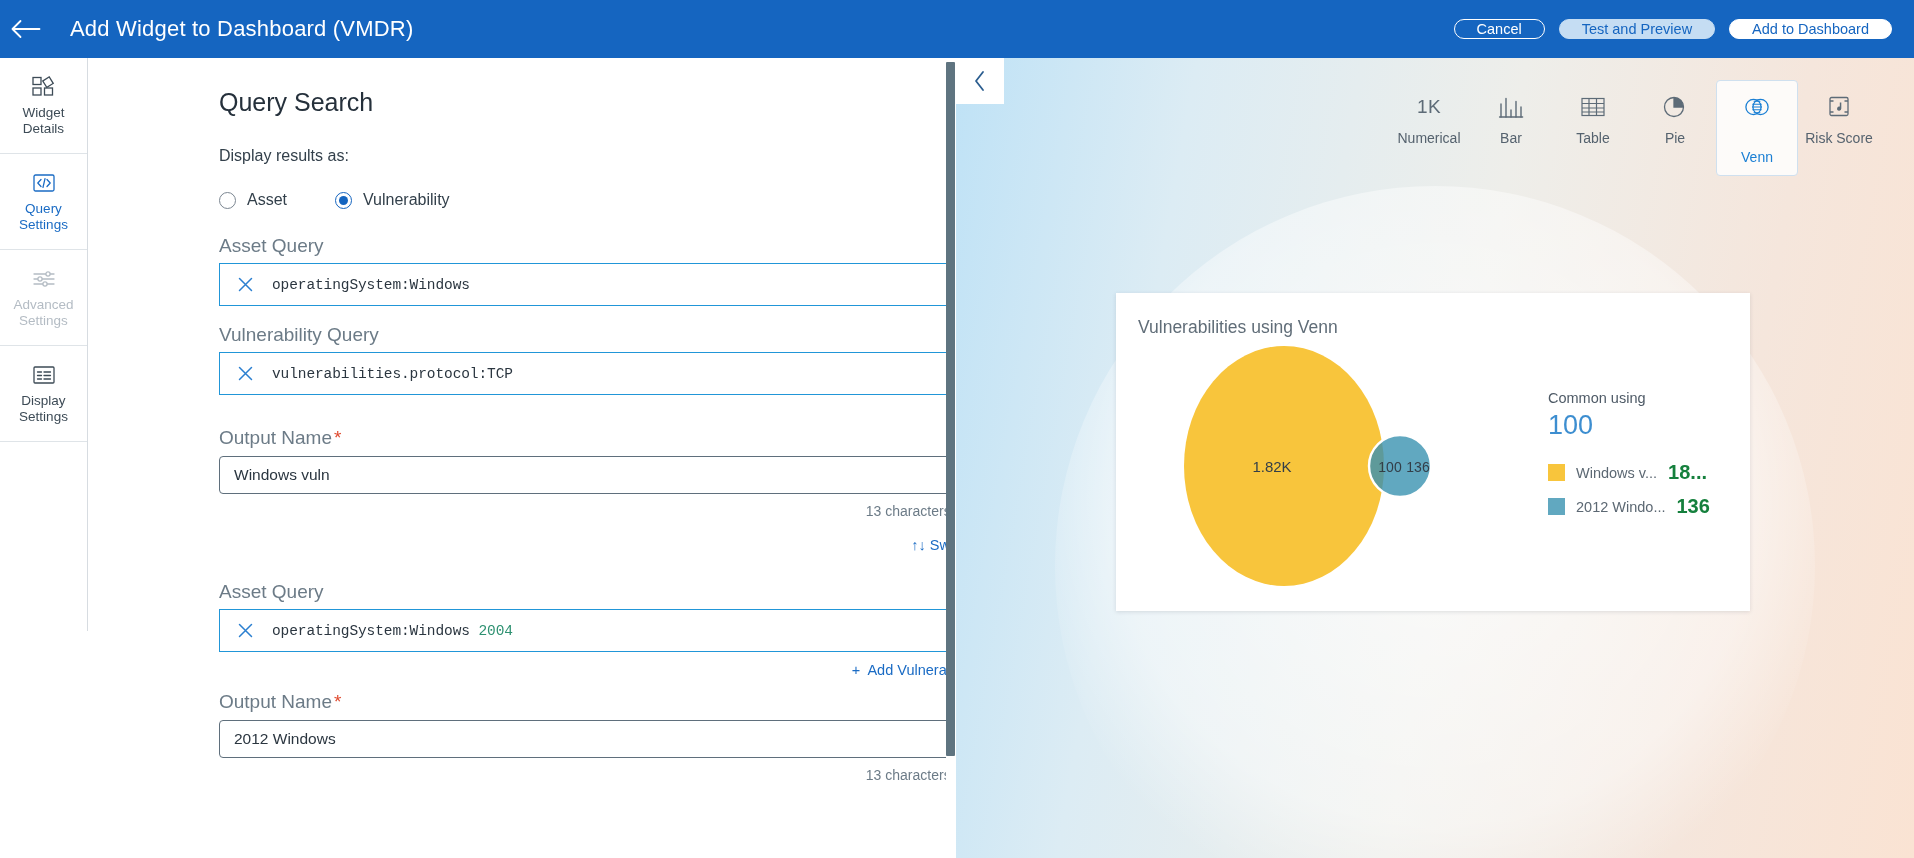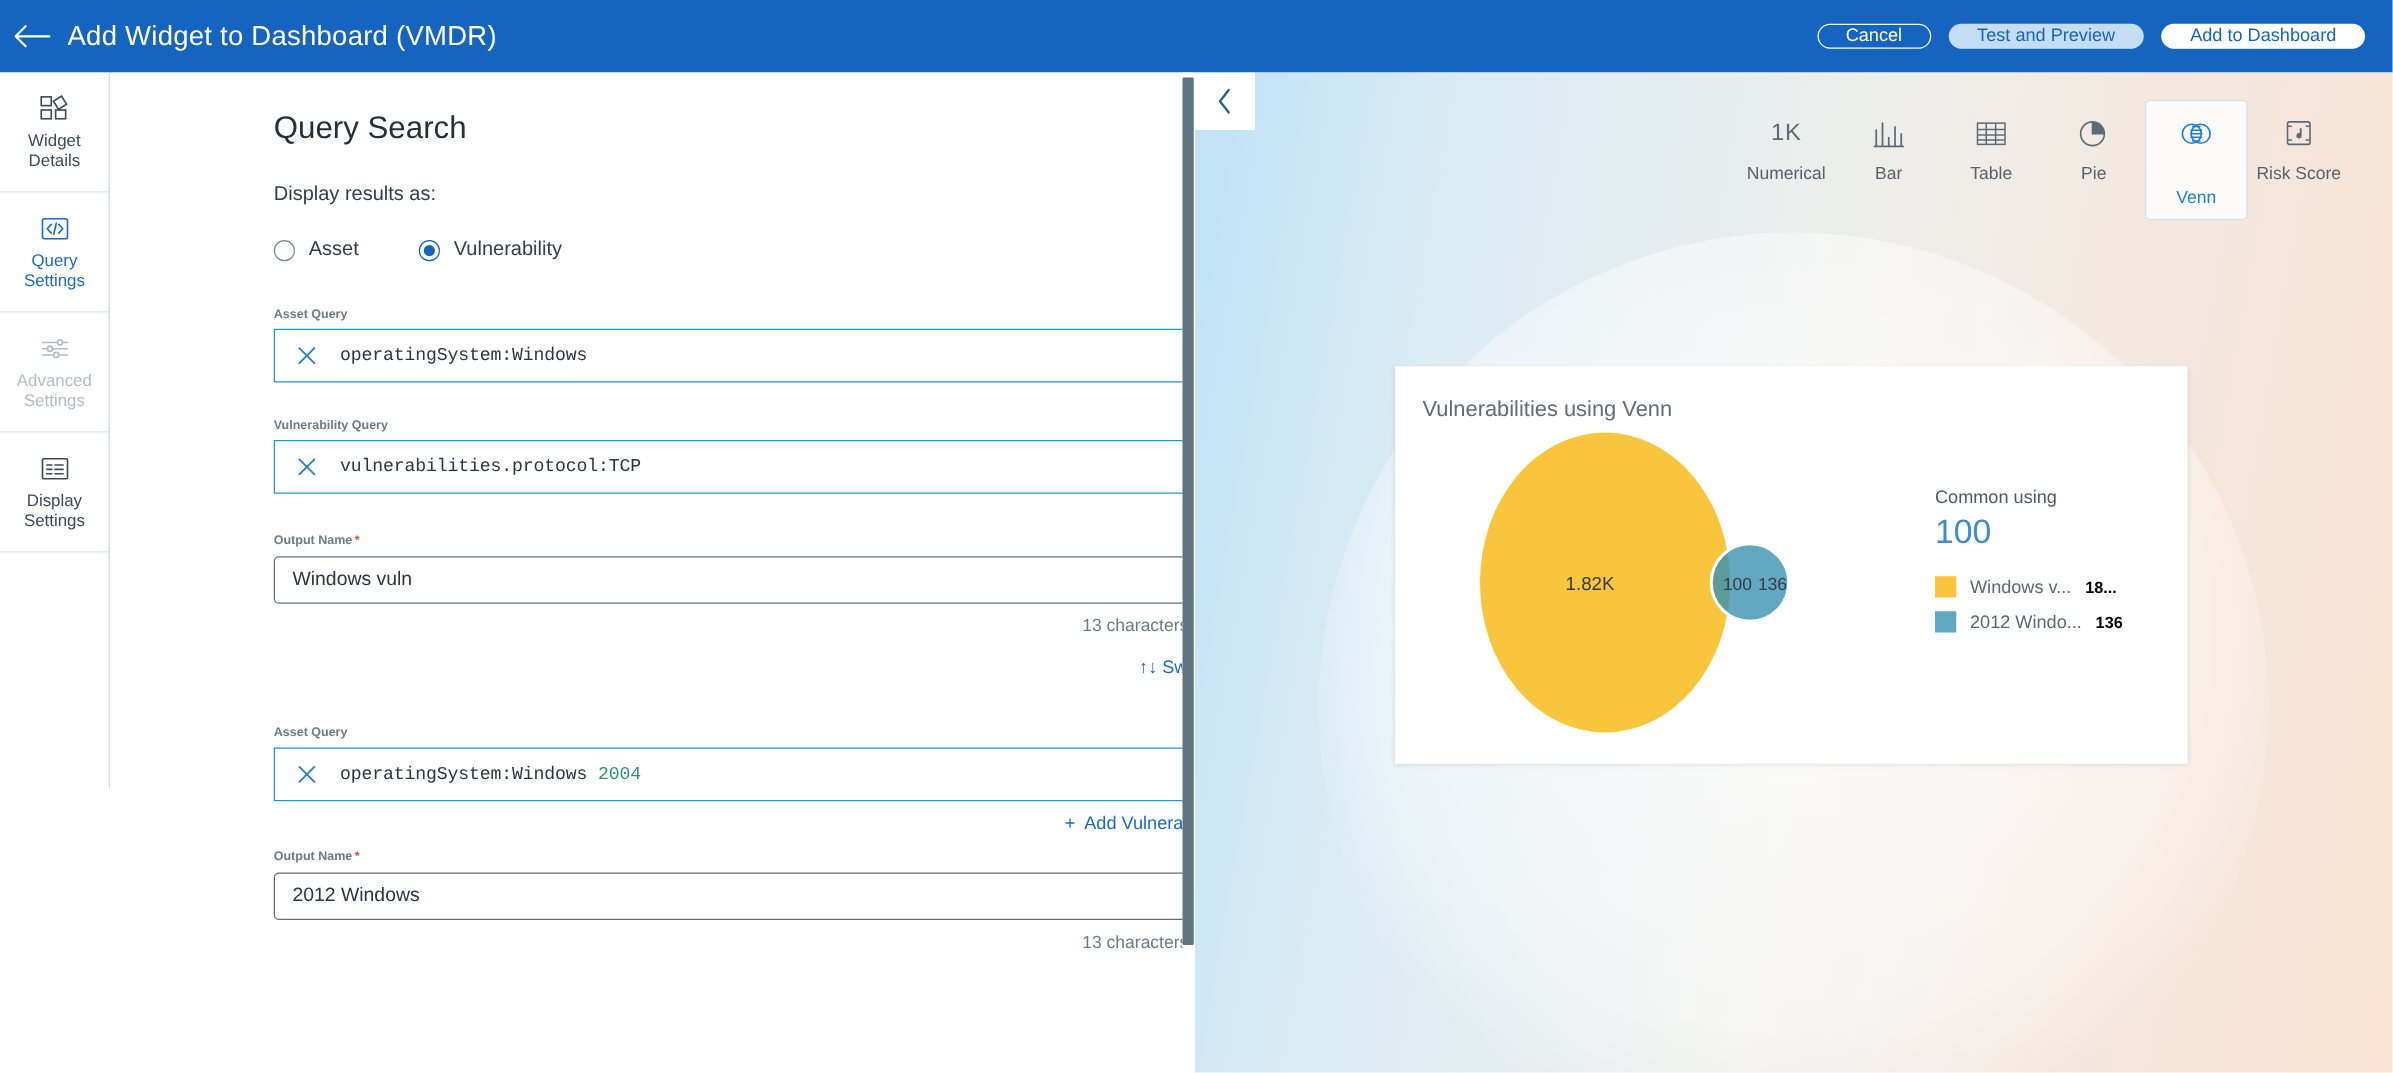--- a/index.html
+++ b/index.html
@@ -15,21 +15,21 @@
     position: absolute; left: 0; top: 0; width: 1914px; height: 58px;
     background: #1565c0; display: flex; align-items: center;
   }
   .back-arrow {
     width: 52px; height: 58px; display: flex; align-items: center;
     justify-content: center; cursor: pointer;
   }
   .back-arrow svg { display: block; }
   .topbar-title {
     color: #ffffff; font-size: 22px; letter-spacing: .2px;
-    margin-left: 2px; white-space: nowrap;
+    margin-left: 18px; white-space: nowrap;
   }
   .topbar-actions {
     margin-left: auto; display: flex; align-items: center; gap: 14px;
     padding-right: 22px;
   }
   .btn {
     height: 20px; border-radius: 17px; font-size: 14.5px;
     display: flex; align-items: center; justify-content: center;
     cursor: pointer; white-space: nowrap; padding: 0 22px;
   }
@@ -72,21 +72,21 @@
   }
   .radio-opt.sel .radio-ring { border-color: #1565c0; }
   .radio-dot { width: 9px; height: 9px; border-radius: 50%; background: #1565c0; }
   .radio-text { font-size: 16px; color: #33404b; }
 
   .field-block { margin: 22px 0 0 130px; width: 800px; position: relative; }
   .field-head {
     display: flex; align-items: flex-end; justify-content: space-between;
     width: 797px; height: 26px;
   }
-  .field-label { font-size: 10px; color: #6c7b87; font-weight: bold; }
+  .field-label { font-size: 19px; color: #6c7b87; }
 
   .query-box {
     margin-top: 6px; width: 797px; height: 43px; border: 1.5px solid #2196d8;
     background: #ffffff; display: flex; align-items: center; padding: 0 12px 0 14px;
   }
   .q-clear { width: 22px; display: flex; align-items: center; justify-content: center; cursor: pointer; }
   .q-text {
     flex: 1; margin-left: 16px; font-family: "Liberation Mono", "DejaVu Sans Mono", monospace;
     font-size: 14.5px; color: #2b3640; white-space: nowrap; letter-spacing: -.1px;
   }
@@ -156,21 +156,21 @@
   }
   .venn-area { position: relative; width: 634px; height: 250px; }
 
   .venn-legend { position: absolute; left: 432px; top: 52px; width: 190px; }
   .legend-caption { font-size: 14.5px; color: #4e5a66; }
   .legend-big { font-size: 27px; color: #3d8ed0; margin-top: 4px; font-weight: 400; }
   .legend-rows { margin-top: 20px; display: flex; flex-direction: column; gap: 11px; }
   .legend-row { display: flex; align-items: center; gap: 11px; }
   .legend-swatch { width: 17px; height: 17px; flex: none; }
   .legend-name { font-size: 14.5px; color: #5c6873; white-space: nowrap; }
-  .legend-val { font-size: 13px; color: #000000; font-weight: bold; white-space: nowrap; }
+  .legend-val { font-size: 20px; color: #15803d; font-weight: bold; white-space: nowrap; }
 </style>
 </head>
 <body>
 
 <div class="topbar">
   <div class="back-arrow">
     <svg width="30" height="20" viewBox="0 0 30 20" fill="none">
       <path d="M1.5 10h27M1.5 10l8-8M1.5 10l8 8" stroke="#fff" stroke-width="1.8" stroke-linecap="round" stroke-linejoin="round"></path>
     </svg>
   </div>

